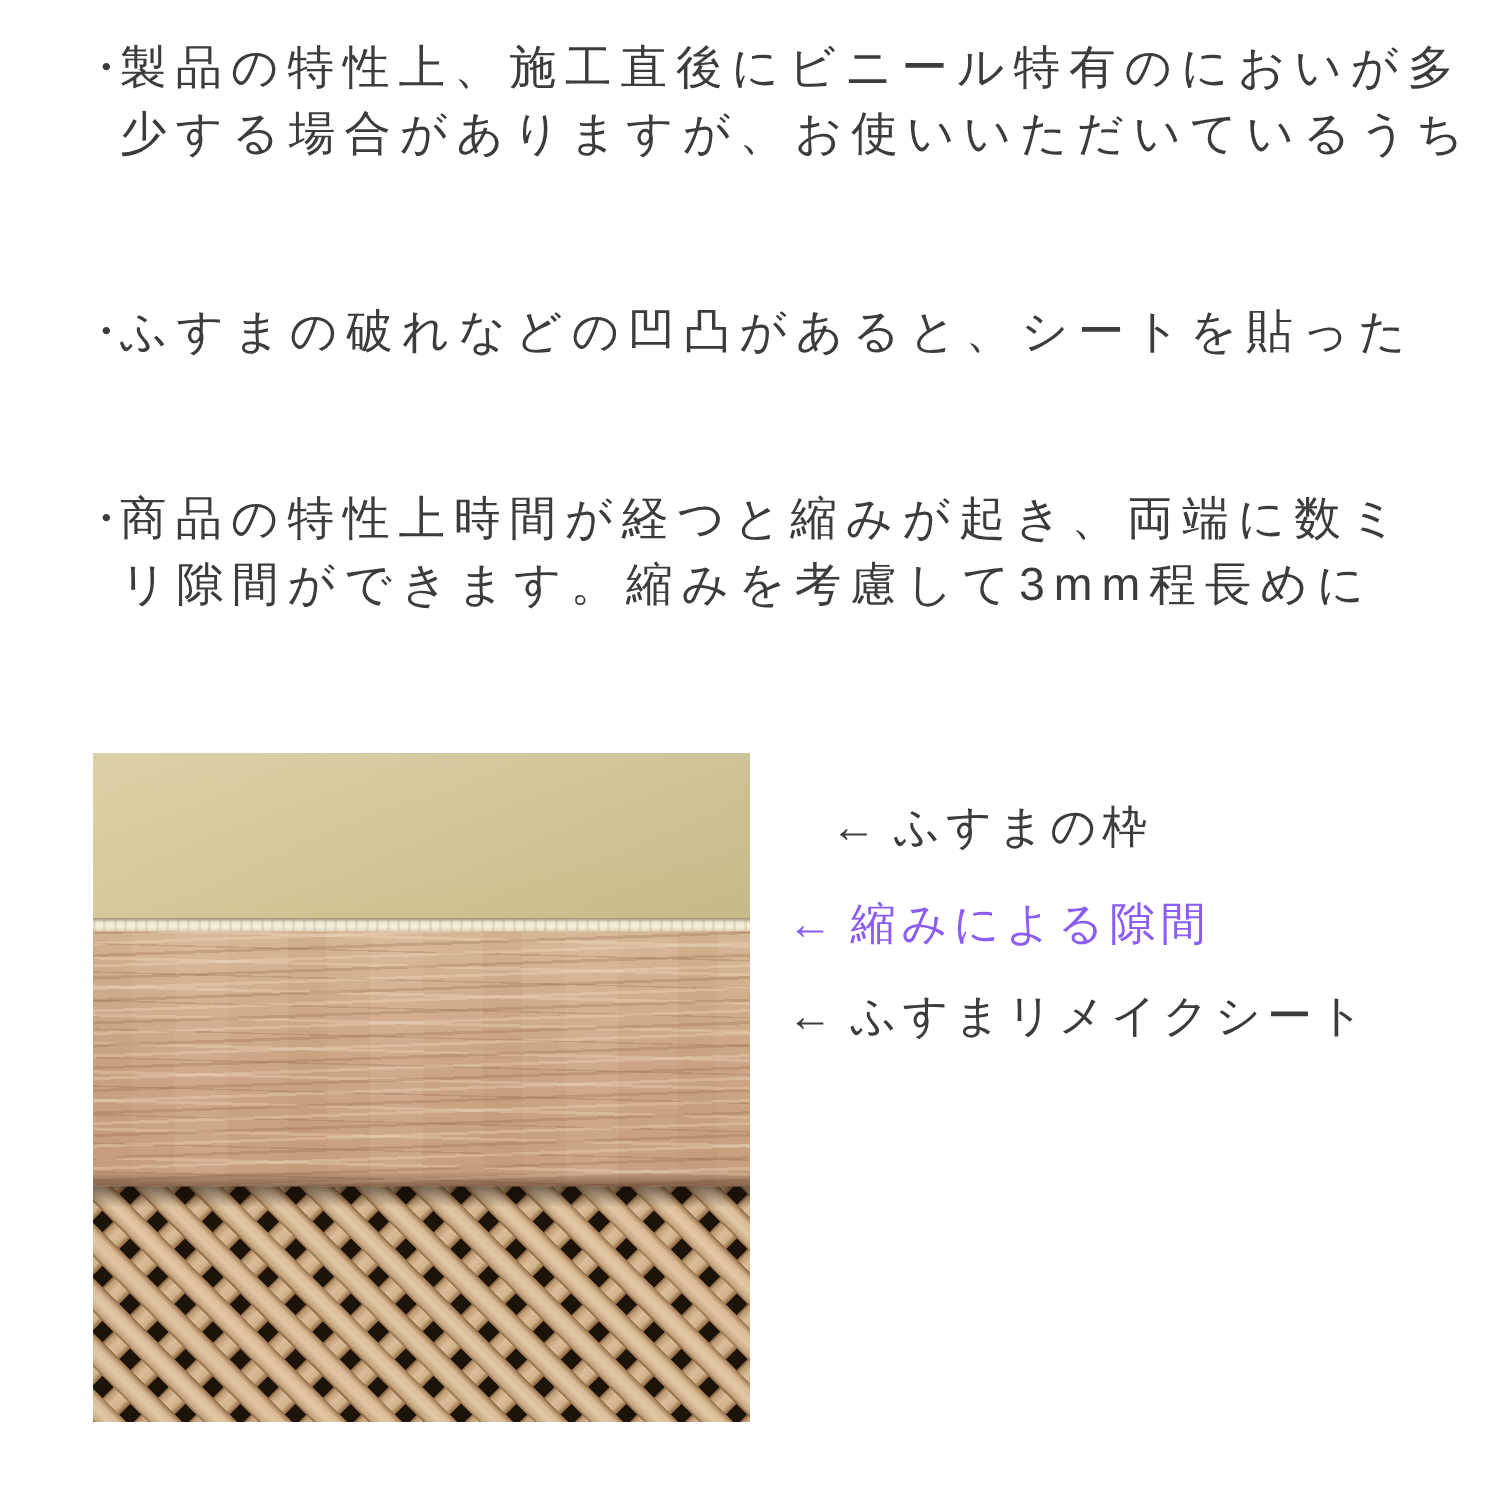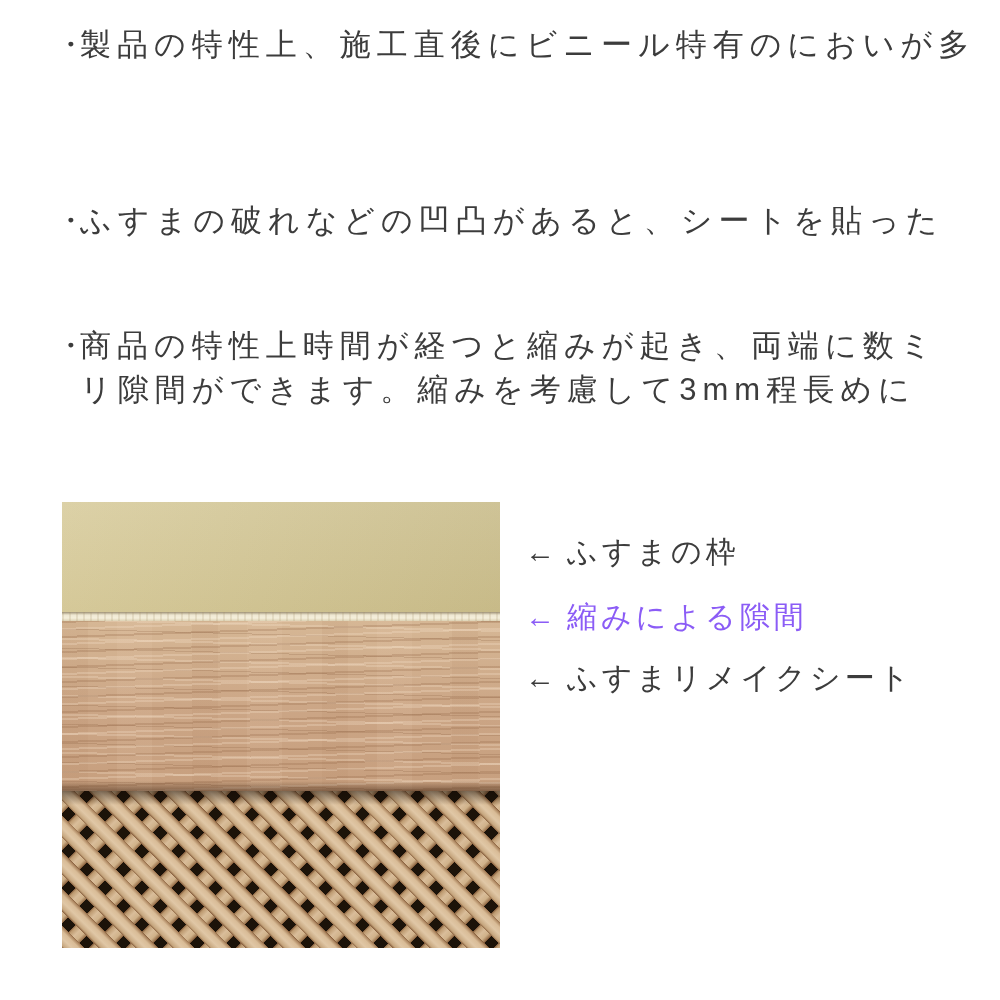--- a/index.html
+++ b/index.html
@@ -57,33 +57,34 @@
   .rattan-shadow{
     position:absolute;left:0;top:0;width:100%;height:14px;
     background:linear-gradient(to bottom,rgba(20,10,4,0.5),rgba(0,0,0,0));
   }
   
   .flabel{
     position:absolute;left:525px;white-space:nowrap;
     font-size:30px;line-height:32px;letter-spacing:4px;color:#3c3c3c;
   }
   .flabel .arrow{margin-right:12px;letter-spacing:0;}
-  .flabel-1{top:536px;}
+  .flabel-1{top:536px;margin-left:29px;}
   .flabel-2{top:601px;color:#8b5cf6;}
   .flabel-3{top:662px;font-family:Liberation Serif, serif;}
 </style>
 </head>
 <body>
 
 <div class="page">
 
   <div class="note note-1">
     <span class="bullet">・</span>
     <div class="lines">
       <div class="line">製品の特性上、施工直後にビニール特有のにおいが多</div>
+      <div class="line">少する場合がありますが、お使いいただいているうち</div>
     </div>
   </div>
 
   <div class="note note-2">
     <span class="bullet">・</span>
     <div class="lines">
       <div class="line">ふすまの破れなどの凹凸があると、シートを貼った</div>
     </div>
   </div>
 

